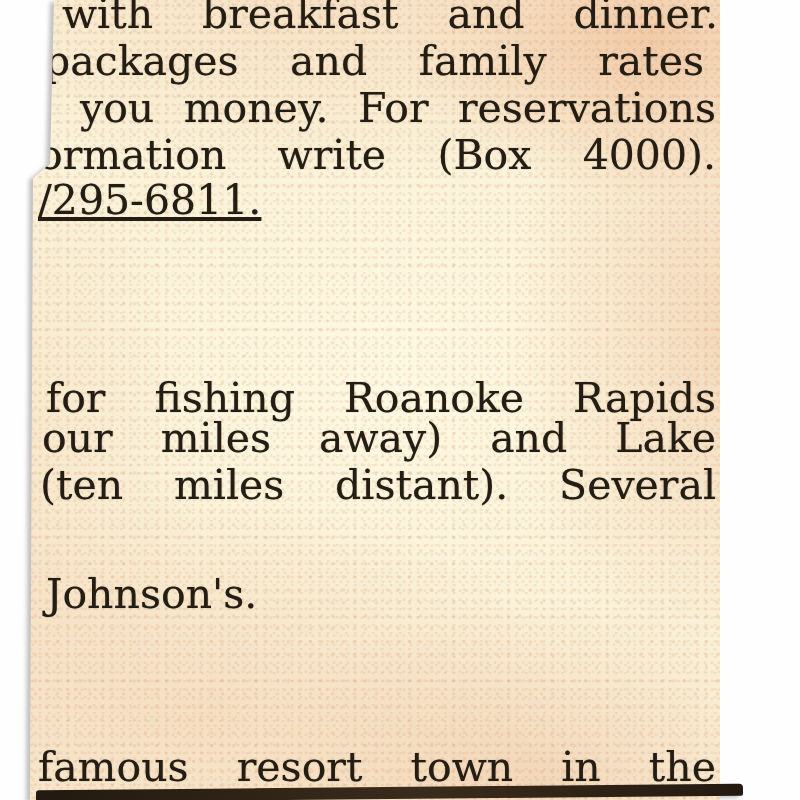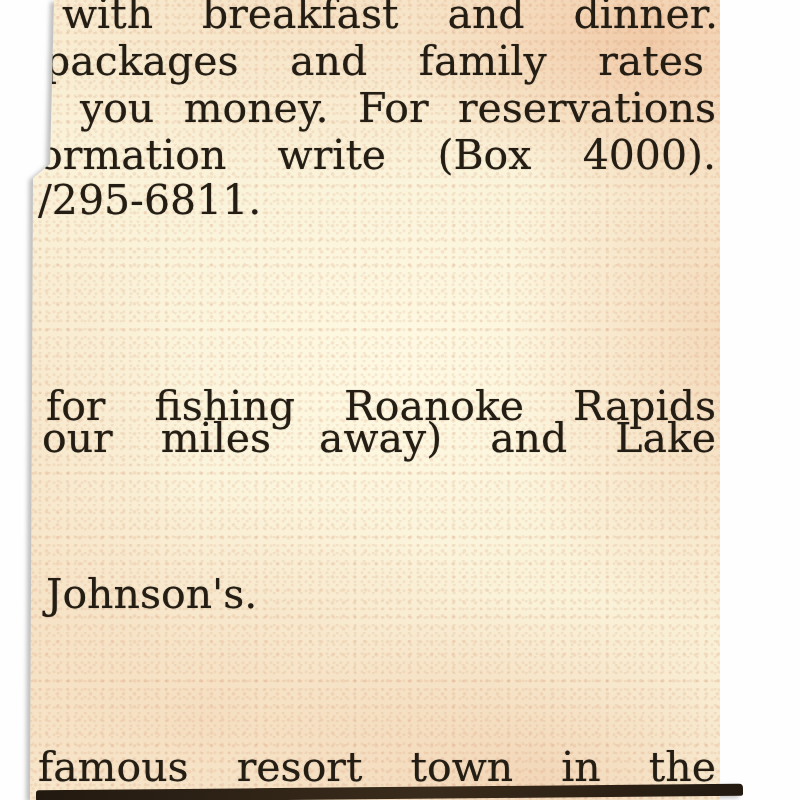--- a/index.html
+++ b/index.html
@@ -88,25 +88,26 @@
 <body>
 
 <div class="stage">
   <div class="paper-wrap">
     <div class="paper">
 
       <div class="bline just" style="left:62px;  top:-9px;  width:656px;">with breakfast and dinner.</div>
       <div class="bline just" style="left:44px;  top:38px;  width:660px;">packages and family rates</div>
       <div class="bline just" style="left:80px;  top:85px;  width:636px;">you money. For reservations</div>
       <div class="bline just" style="left:38px;  top:132px; width:678px;">ormation write (Box 4000).</div>
-      <div class="bline" style="left:38px;  top:177px;">/295-6811.</div>
+      <div class="bline" style="left:38px;  top:177px;text-decoration:underline;">/295-6811.</div>
 
 
-      <div class="bline just" style="left:46px;  top:383px; width:670px;">for fishing Roanoke Rapids</div>
+      <div class="bline just" style="left:46px;  top:375px; width:670px;">for fishing Roanoke Rapids</div>
       <div class="bline just" style="left:42px;  top:415px; width:674px;">our miles away) and Lake</div>
+      <div class="bline just" style="left:40px;  top:462px; width:676px;">(ten miles distant). Several</div>
       <div class="bline" style="left:46px;  top:571px;">Johnson's.</div>
 
 
       <div class="bline just" style="left:38px;  top:744px; width:678px;">famous resort town in the</div>
 
       <div class="cut-band"></div>
     </div>
   </div>
 </div>
 

